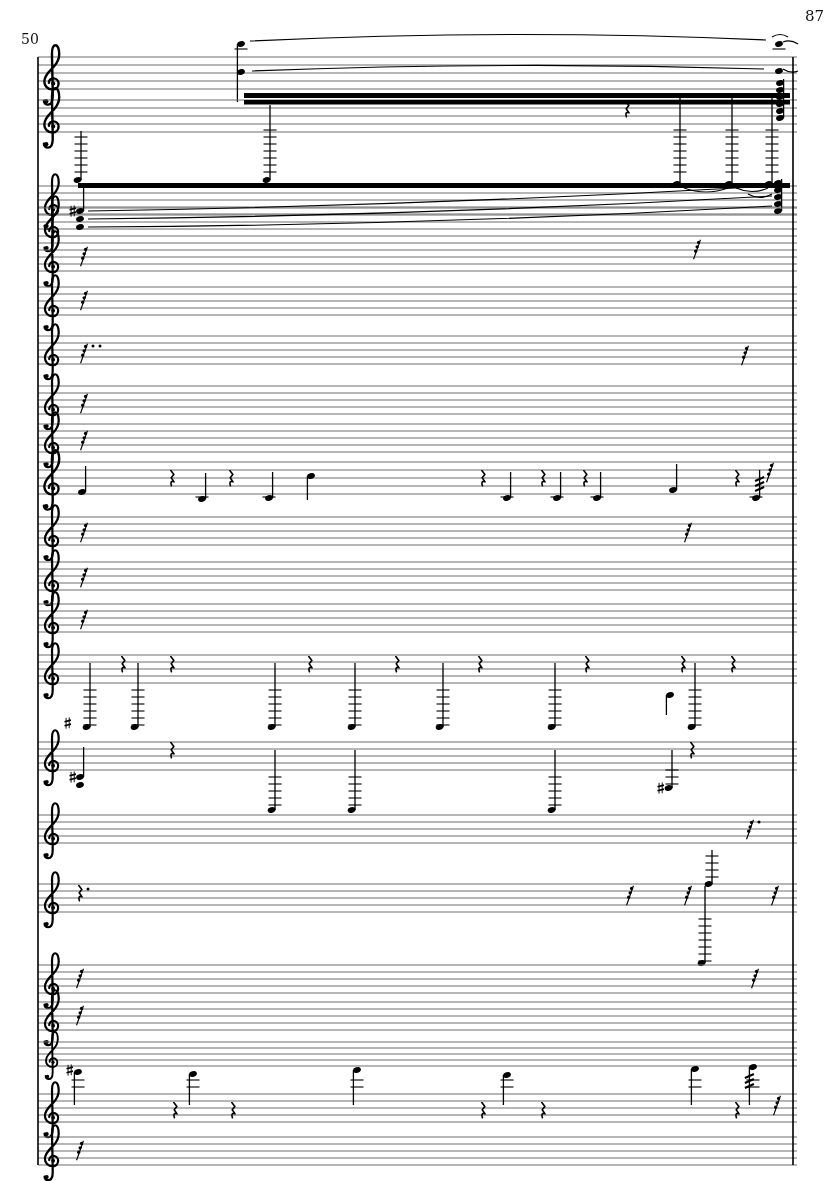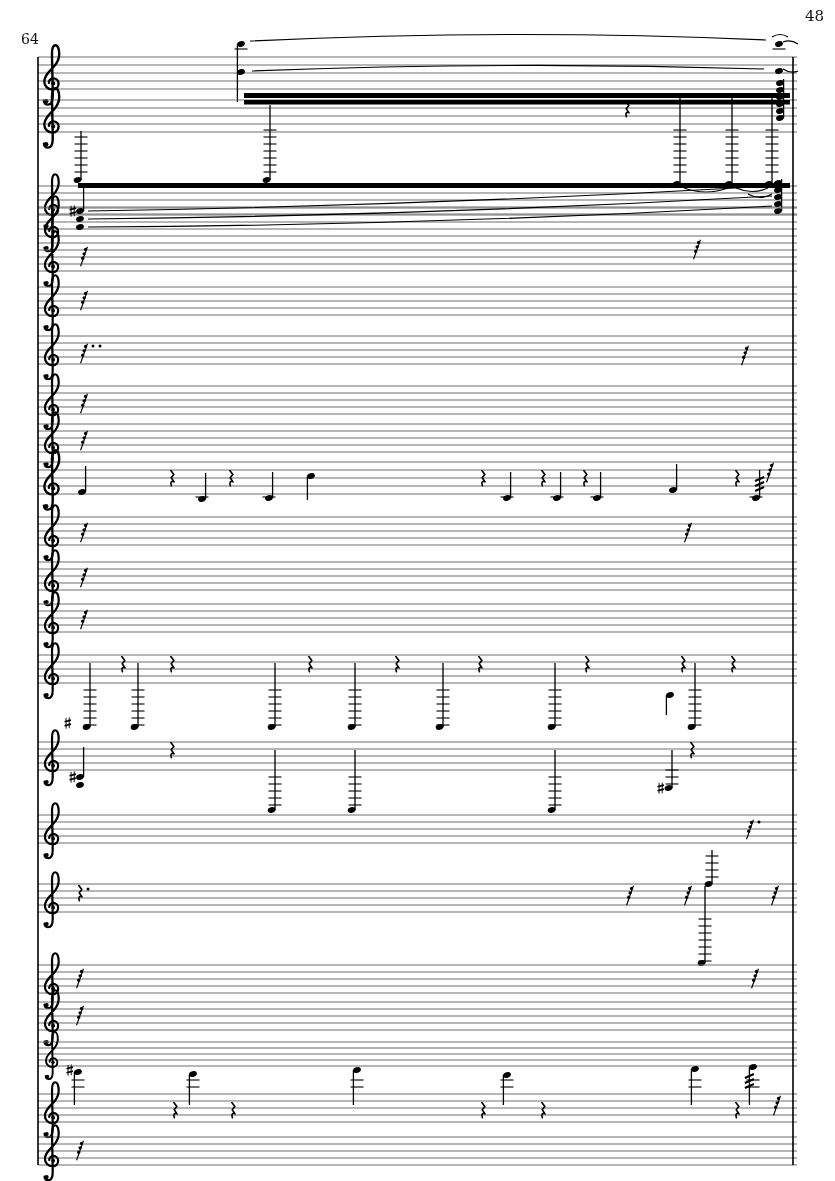--- a/index.html
+++ b/index.html
@@ -7,22 +7,22 @@
         font-family:"DejaVu Serif", serif;}
   .pagenum{position:absolute;color:#111;}
   #measure-number{left:21px;top:31px;font-size:14px;}
   #page-number{left:805px;top:7px;font-size:15px;}
   svg{position:absolute;left:0;top:0;}
 </style>
 </head>
 <body>
 
 <div class="page">
-  <div class="pagenum" id="measure-number">64</div>
-  <div class="pagenum" id="page-number">48</div>
+  <div class="pagenum" id="measure-number">50</div>
+  <div class="pagenum" id="page-number">87</div>
   <svg id="score" width="835" height="1181" viewBox="0 0 835 1181" aria-label="orchestral score system">
     <defs>
       <symbol id="gclef" viewBox="0 0 20 64">
         <g fill="none" stroke="#000" stroke-width="2.3" stroke-linecap="round">
           <path d="M10.2,47.5 C5.2,47.5 2.2,43.8 2.2,39.8 C2.2,33.5 7.6,29.8 11.2,25.8
                    C14.8,21.8 16.4,18.2 16.4,13.6 C16.4,9.0 15.0,5.2 12.9,5.2
                    C10.8,5.2 9.5,8.6 9.5,13.2 C9.5,22 10.2,36 10.2,53.5
                    C10.2,59 8.4,61.8 5.6,61.8 C3.2,61.8 1.8,60.0 1.8,58.2"></path>
           <path d="M10.2,47.5 C13.6,47.4 15.8,44.8 15.8,41.8 C15.8,38.8 13.4,36.8 10.8,36.8
                    C8.2,36.8 6.6,38.8 6.6,41.0"></path>

